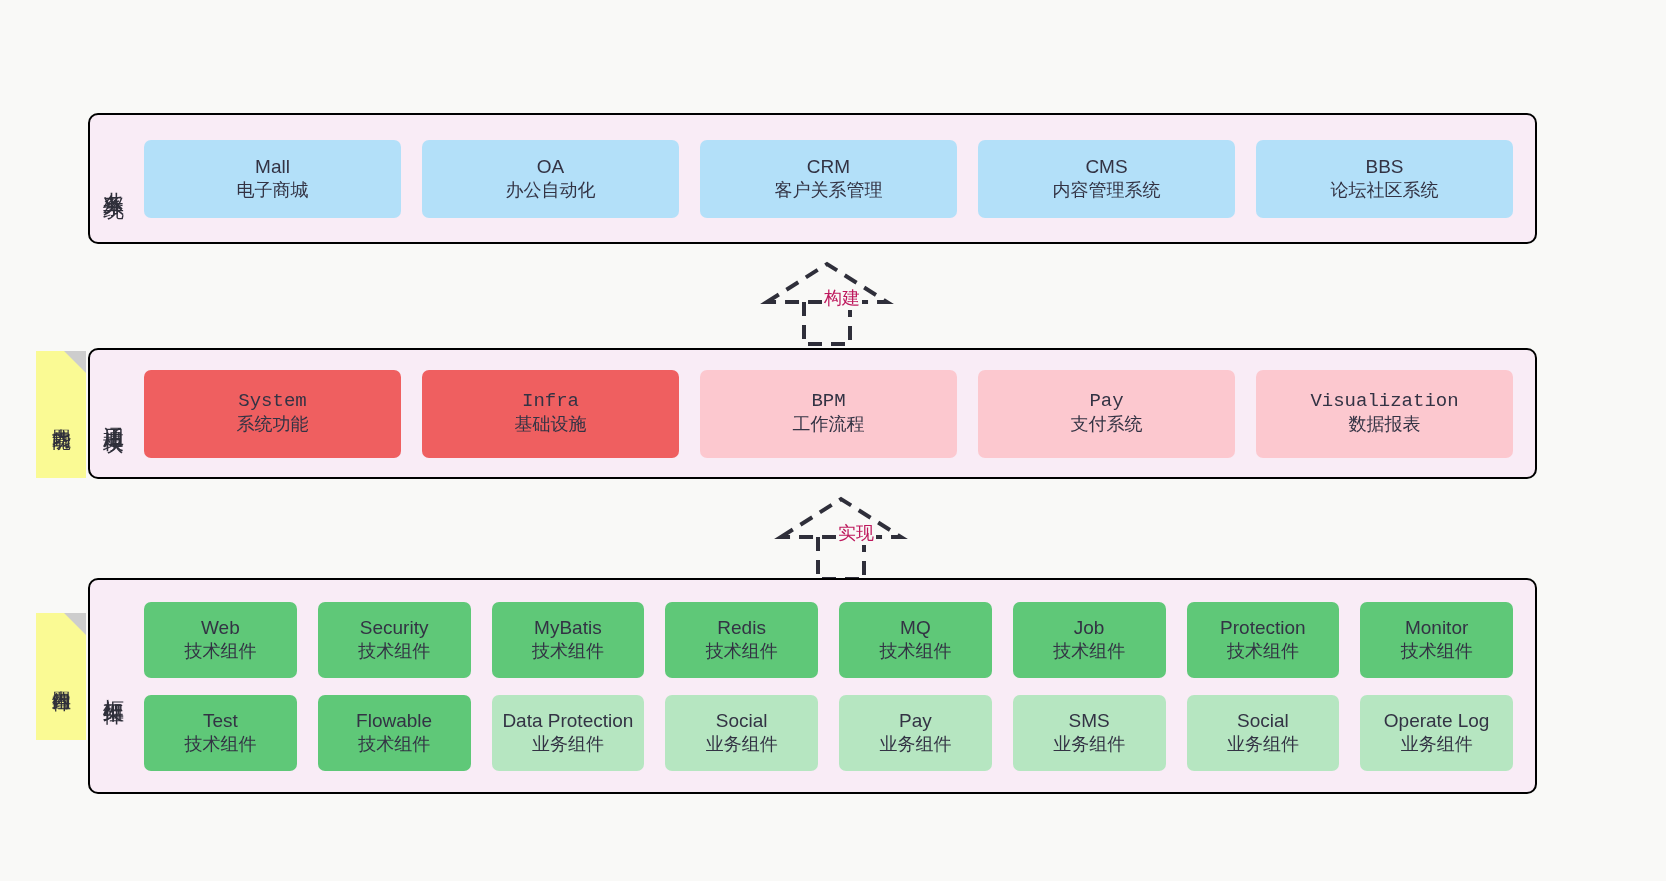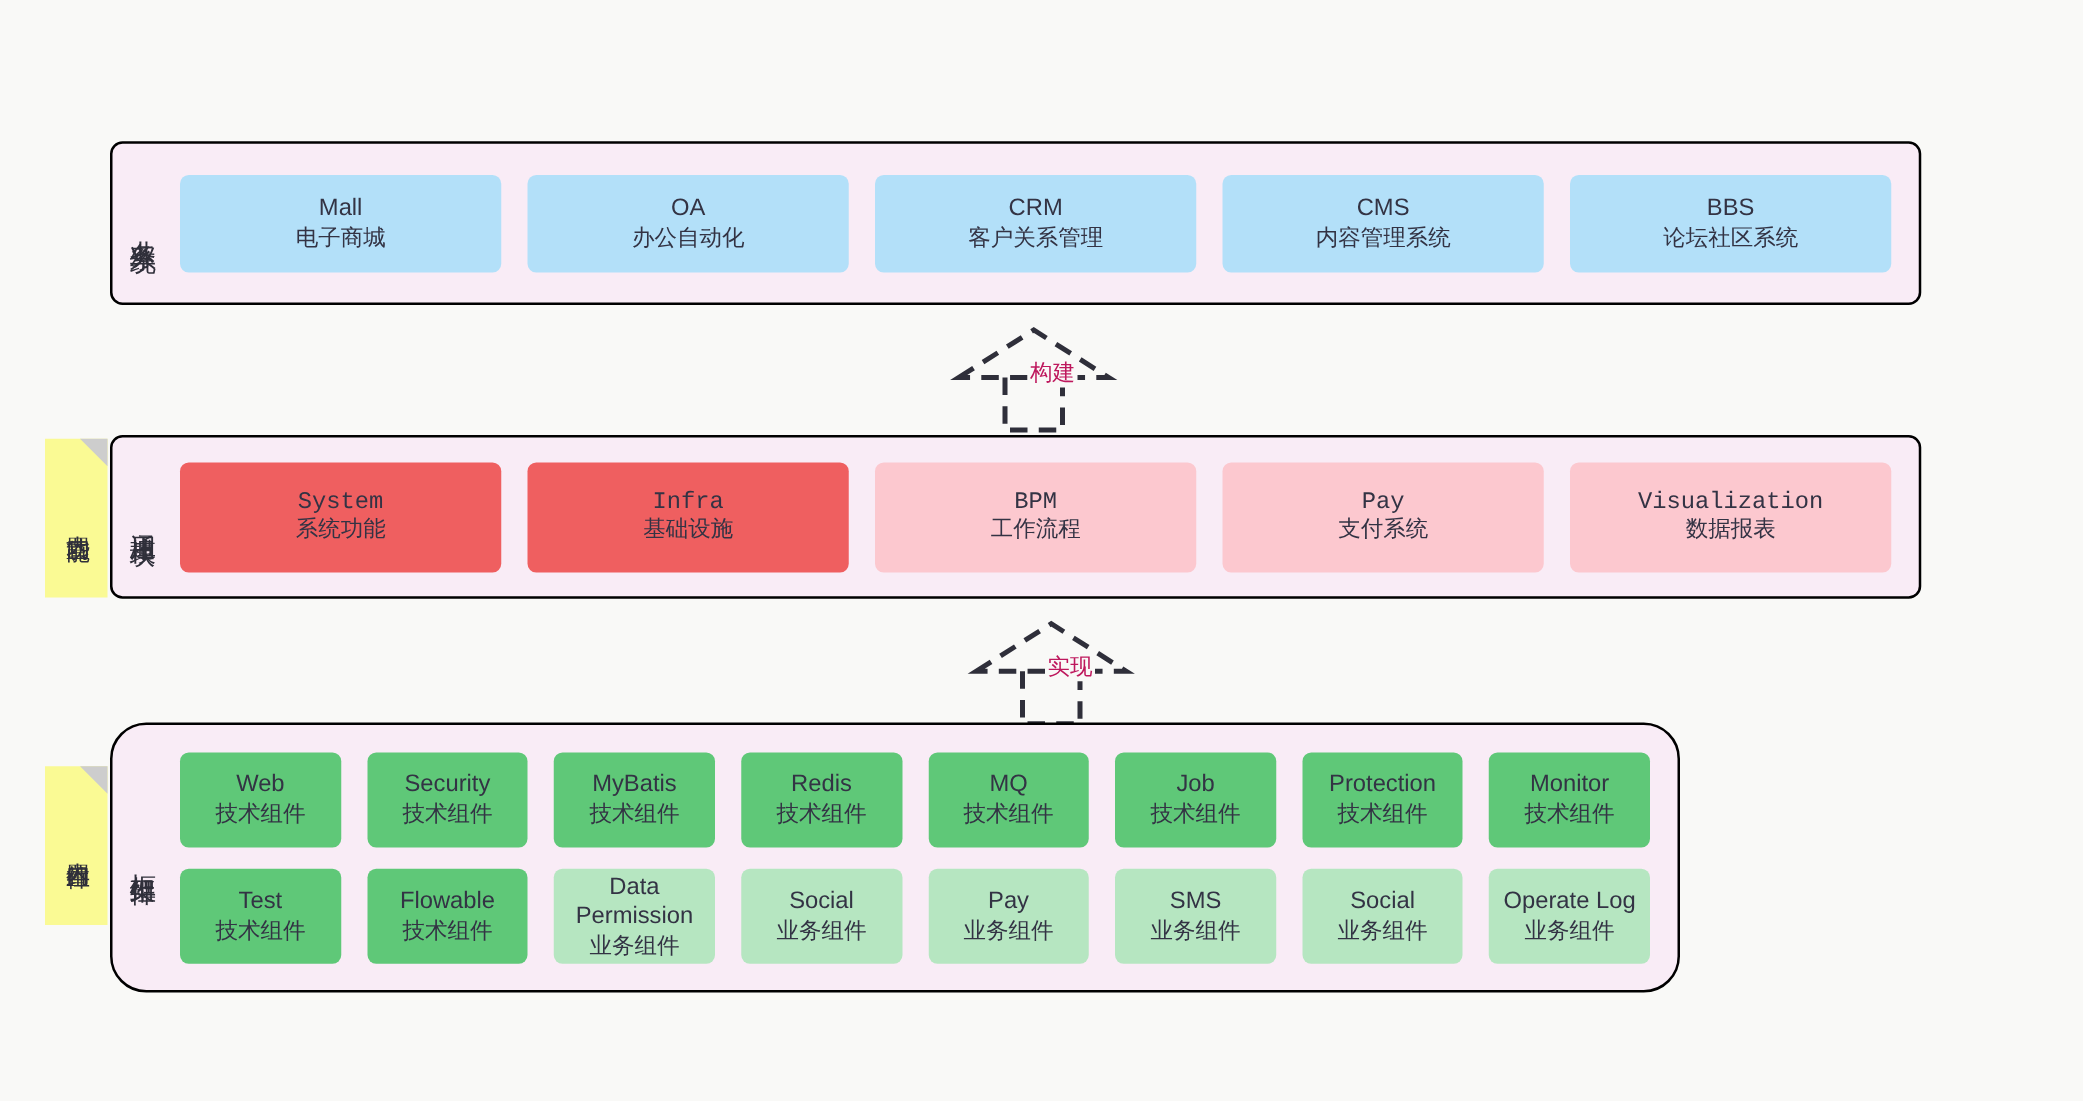--- a/index.html
+++ b/index.html
@@ -191,21 +191,21 @@
       <path d="M 52 44 L 52 86 L 98 86 L 98 44" fill="none" stroke="#2f2f3a" stroke-width="4" stroke-dasharray="14,9"></path>
     </svg>
     <span class="conn-label" style="left:70px; top:28px;">实现</span>
   </div>
 
   <div class="note" style="left:36px; top:613px; width:50px; height:127px;">
     <span class="fold"></span>
     <span>内置组件</span>
   </div>
 
-  <div class="layer" id="layer-framework" style="left:88px; top:578px; width:1256px; height:216px;border-radius:29px;">
+  <div class="layer" id="layer-framework" style="left:88px; top:578px; width:1449px; height:216px;">
     <div class="layer-label">框架组件</div>
     <div class="layer-body">
 
       <div class="row">
         <div class="tile h-fw c-green">
           <span class="t-name">Web</span>
           <span class="t-sub">技术组件</span>
         </div>
         <div class="tile h-fw c-green">
           <span class="t-name">Security</span>
@@ -240,21 +240,21 @@
       <div class="row">
         <div class="tile h-fw c-green">
           <span class="t-name">Test</span>
           <span class="t-sub">技术组件</span>
         </div>
         <div class="tile h-fw c-green">
           <span class="t-name">Flowable</span>
           <span class="t-sub">技术组件</span>
         </div>
         <div class="tile h-fw c-lgreen">
-          <span class="t-name">Data Permission</span>
+          <span class="t-name">Data Protection</span>
           <span class="t-sub">业务组件</span>
         </div>
         <div class="tile h-fw c-lgreen">
           <span class="t-name">Social</span>
           <span class="t-sub">业务组件</span>
         </div>
         <div class="tile h-fw c-lgreen">
           <span class="t-name">Pay</span>
           <span class="t-sub">业务组件</span>
         </div>

